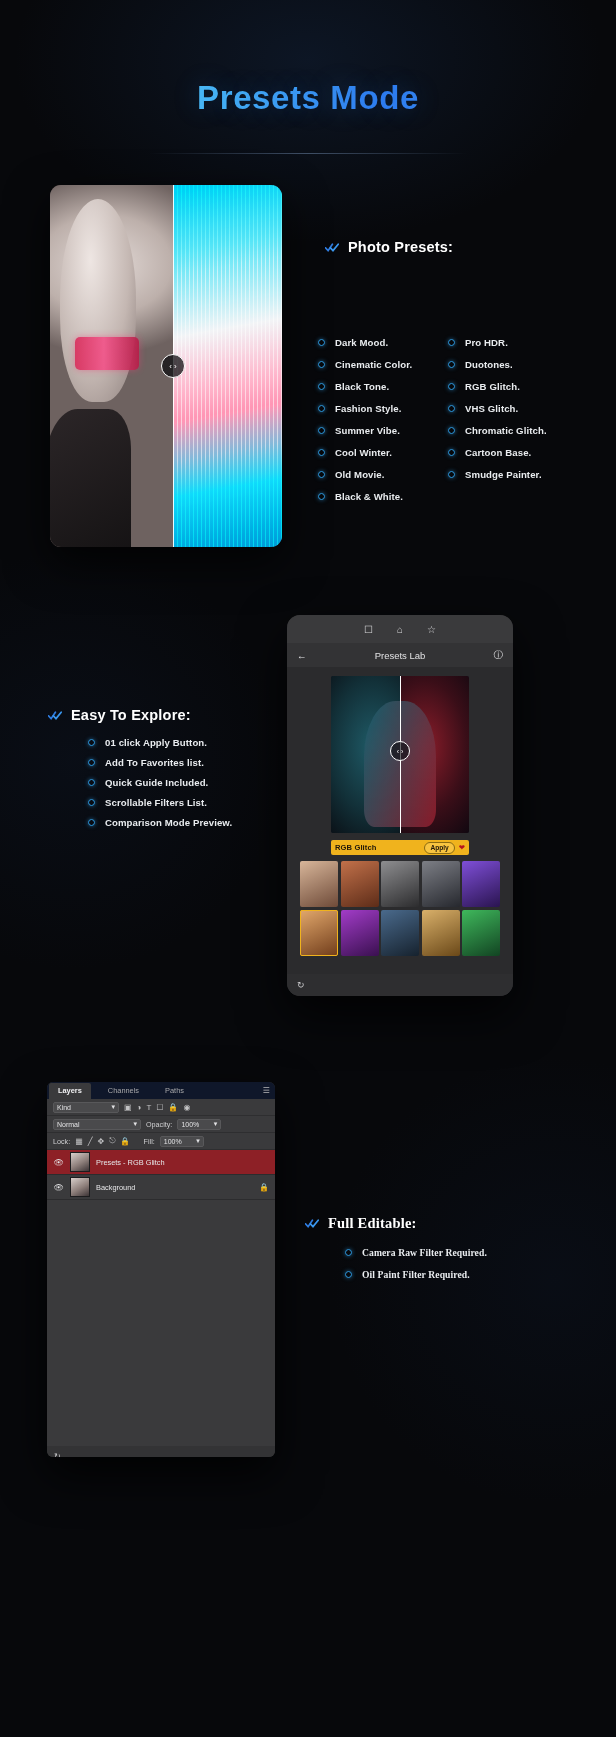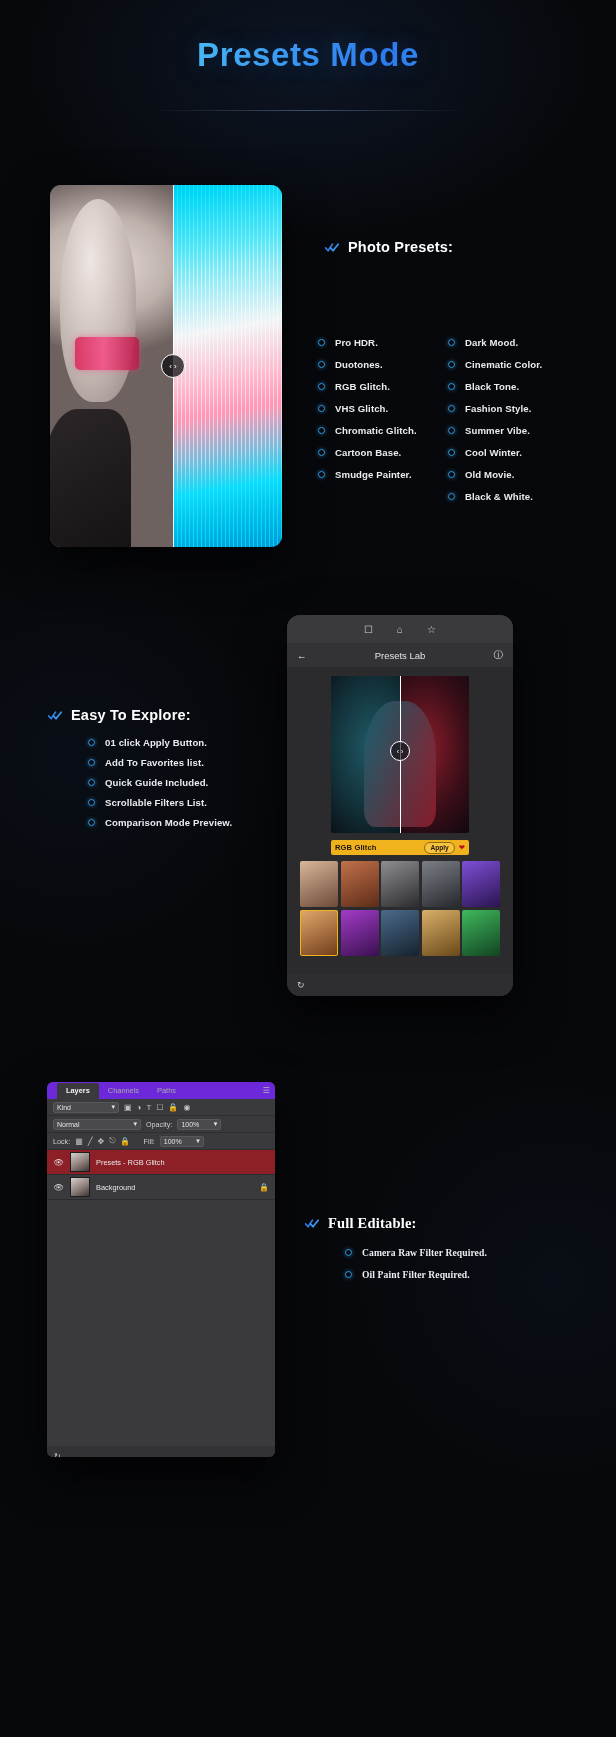--- a/index.html
+++ b/index.html
@@ -15,21 +15,21 @@
     height: 1737px;
     overflow: hidden;
     background:
       radial-gradient(ellipse 420px 260px at 50% 60px, rgba(26,54,96,0.30), rgba(0,0,0,0) 70%),
       radial-gradient(ellipse 300px 300px at 12% 760px, rgba(18,34,62,0.22), rgba(0,0,0,0) 70%),
       radial-gradient(ellipse 320px 320px at 90% 1280px, rgba(18,34,62,0.20), rgba(0,0,0,0) 70%),
       #07080b;
   }
 
   
-  .title-wrap { padding-top: 36px; text-align: center; }
+  .title-wrap { padding-top: 36px; text-align: center; margin-top: 43px; }
   .title {
     font-size: 33px;
     font-weight: bold;
     letter-spacing: 0.6px;
     background: linear-gradient(100deg, #3aa8f5 0%, #4fc3f7 28%, #2f7cf0 62%, #4aa8f0 100%);
     -webkit-background-clip: text;
     background-clip: text;
     color: transparent;
     text-shadow: 0 0 26px rgba(45,130,235,0.25);
   }
@@ -198,22 +198,22 @@
   
   .sec3 { position: absolute; top: 1070px; left: 0; width: 616px; }
   .psd {
     position: absolute; left: 47px; top: 12px;
     width: 228px; height: 375px;
     border-radius: 6px; overflow: hidden;
     background: #323234;
     box-shadow: 0 18px 46px rgba(0,0,0,0.8);
   }
   .psd-tabs {
-    height: 17px; display: flex; align-items: center; gap: 0;
-    background: #6d28d9; padding-left: 10px;
+    height: 17px; display: flex; align-items: center; gap: 8px;
+    background: #0f172a; padding-left: 2px;
     position: relative;
   }
   .psd-tab { font-size: 7.4px; color: #a9a9ab; padding: 3.5px 9px; }
   .psd-tab.active { color: #f1f1f3; background: #3a3a3c; font-weight: bold; border-radius: 2px 2px 0 0; }
   .psd-menu { position: absolute; right: 6px; color: #b6b6b8; font-size: 8px; letter-spacing: -1px; }
   .psd-row {
     display: flex; align-items: center; gap: 5px;
     height: 17px; padding: 0 6px; background: #3a3a3c;
     border-bottom: 1px solid #2e2e30;
     font-size: 7.2px; color: #cfcfd1;
@@ -279,79 +279,79 @@
           <path d="M5.4 4.8 L8.0 7.6 L13.2 1.2" stroke="#3a97ef" stroke-width="1.7" fill="none" stroke-linecap="round"></path>
         </svg>
         <div class="feat-title">Photo Presets:</div>
       </div>
     </div>
 
     <div class="s1-cols">
       <ul class="bullet-list">
         <li>
             <span class="ring"></span>
-            <span class="bullet-label">Pro HDR.</span>
-          </li>
-        <li>
-            <span class="ring"></span>
-            <span class="bullet-label">Duotones.</span>
-          </li>
-        <li>
-            <span class="ring"></span>
-            <span class="bullet-label">RGB Glitch.</span>
-          </li>
-        <li>
-            <span class="ring"></span>
-            <span class="bullet-label">VHS Glitch.</span>
-          </li>
-        <li>
-            <span class="ring"></span>
-            <span class="bullet-label">Chromatic Glitch.</span>
-          </li>
-        <li>
-            <span class="ring"></span>
-            <span class="bullet-label">Cartoon Base.</span>
-          </li>
-        <li>
-            <span class="ring"></span>
-            <span class="bullet-label">Smudge Painter.</span>
+            <span class="bullet-label">Dark Mood.</span>
+          </li>
+        <li>
+            <span class="ring"></span>
+            <span class="bullet-label">Cinematic Color.</span>
+          </li>
+        <li>
+            <span class="ring"></span>
+            <span class="bullet-label">Black Tone.</span>
+          </li>
+        <li>
+            <span class="ring"></span>
+            <span class="bullet-label">Fashion Style.</span>
+          </li>
+        <li>
+            <span class="ring"></span>
+            <span class="bullet-label">Summer Vibe.</span>
+          </li>
+        <li>
+            <span class="ring"></span>
+            <span class="bullet-label">Cool Winter.</span>
+          </li>
+        <li>
+            <span class="ring"></span>
+            <span class="bullet-label">Old Movie.</span>
+          </li>
+        <li>
+            <span class="ring"></span>
+            <span class="bullet-label">Black &amp; White.</span>
           </li>
       </ul>
       <ul class="bullet-list">
         <li>
             <span class="ring"></span>
-            <span class="bullet-label">Dark Mood.</span>
-          </li>
-        <li>
-            <span class="ring"></span>
-            <span class="bullet-label">Cinematic Color.</span>
-          </li>
-        <li>
-            <span class="ring"></span>
-            <span class="bullet-label">Black Tone.</span>
-          </li>
-        <li>
-            <span class="ring"></span>
-            <span class="bullet-label">Fashion Style.</span>
-          </li>
-        <li>
-            <span class="ring"></span>
-            <span class="bullet-label">Summer Vibe.</span>
-          </li>
-        <li>
-            <span class="ring"></span>
-            <span class="bullet-label">Cool Winter.</span>
-          </li>
-        <li>
-            <span class="ring"></span>
-            <span class="bullet-label">Old Movie.</span>
-          </li>
-        <li>
-            <span class="ring"></span>
-            <span class="bullet-label">Black &amp; White.</span>
+            <span class="bullet-label">Pro HDR.</span>
+          </li>
+        <li>
+            <span class="ring"></span>
+            <span class="bullet-label">Duotones.</span>
+          </li>
+        <li>
+            <span class="ring"></span>
+            <span class="bullet-label">RGB Glitch.</span>
+          </li>
+        <li>
+            <span class="ring"></span>
+            <span class="bullet-label">VHS Glitch.</span>
+          </li>
+        <li>
+            <span class="ring"></span>
+            <span class="bullet-label">Chromatic Glitch.</span>
+          </li>
+        <li>
+            <span class="ring"></span>
+            <span class="bullet-label">Cartoon Base.</span>
+          </li>
+        <li>
+            <span class="ring"></span>
+            <span class="bullet-label">Smudge Painter.</span>
           </li>
       </ul>
     </div>
   </div>
 
   <div class="sec2">
 
     <div class="phone">
       <div class="ph-topbar">
         <span>☐</span>

